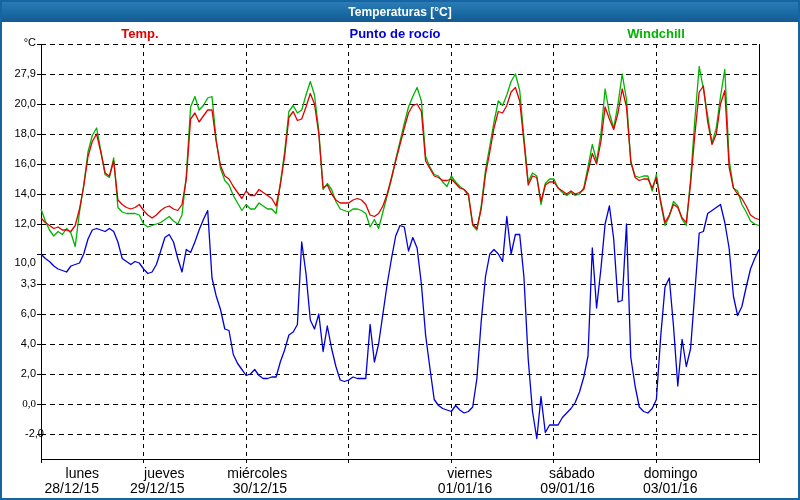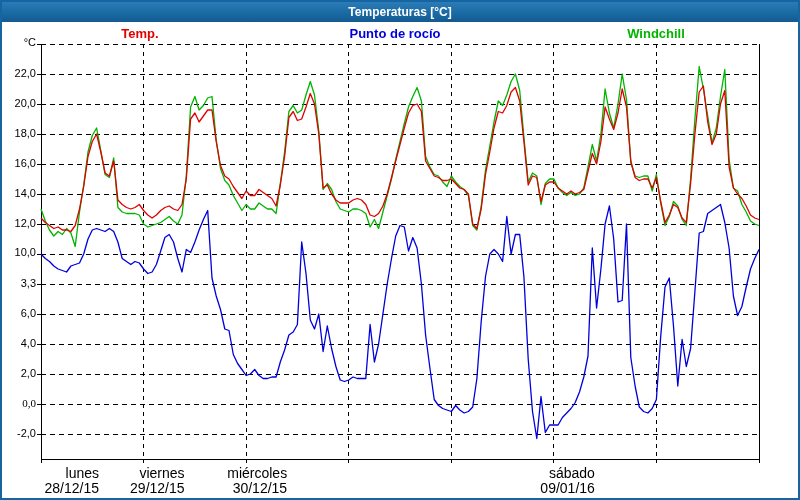--- a/index.html
+++ b/index.html
@@ -41,46 +41,54 @@
     <svg id="plot" width="796" height="476">
         <path d="M39 22 L757 22 M39 52 L757 52 M39 82 L757 82 M39 112 L757 112 M39 142 L757 142 M39 172 L757 172 M39 202 L757 202 M39 232 L757 232 M39 262 L757 262 M39 292 L757 292 M39 322 L757 322 M39 352 L757 352 M39 382 L757 382 M39 412 L757 412 " stroke="#000" stroke-width="1" fill="none" stroke-dasharray="5,4" shape-rendering="crispEdges"></path>
         <path d="M141.57142857142856 22 L141.57142857142856 437 M244.14285714285714 22 L244.14285714285714 437 M346.7142857142857 22 L346.7142857142857 437 M449.2857142857143 22 L449.2857142857143 437 M551.8571428571429 22 L551.8571428571429 437 M654.4285714285714 22 L654.4285714285714 437 " stroke="#000" stroke-width="1" fill="none" stroke-dasharray="4,4" shape-rendering="crispEdges"></path>
         <path d="M39 22 L39 437 L757 437 L757 22" stroke="#000" stroke-width="1" fill="none" shape-rendering="crispEdges"></path>
         <path d="M35 22 L39 22 M35 52 L39 52 M35 82 L39 82 M35 112 L39 112 M35 142 L39 142 M35 172 L39 172 M35 202 L39 202 M35 232 L39 232 M35 262 L39 262 M35 292 L39 292 M35 322 L39 322 M35 352 L39 352 M35 382 L39 382 M35 412 L39 412 M39 437 L39 441 M141.57142857142856 437 L141.57142857142856 441 M244.14285714285714 437 L244.14285714285714 441 M346.7142857142857 437 L346.7142857142857 441 M449.2857142857143 437 L449.2857142857143 441 M551.8571428571429 437 L551.8571428571429 441 M654.4285714285714 437 L654.4285714285714 441 M757 437 L757 441 " stroke="#000" stroke-width="1" fill="none" shape-rendering="crispEdges"></path>
         <polyline points="39.0,187.0 43.3,199.0 47.5,208.0 51.8,214.0 56.1,209.5 60.4,212.5 64.6,206.5 68.9,211.0 73.2,224.5 77.5,190.0 81.7,163.0 86.0,130.0 90.3,113.5 94.6,106.0 98.8,128.5 103.1,152.5 107.4,155.5 111.7,136.0 115.9,185.5 120.2,190.0 124.5,191.5 128.8,191.5 133.0,191.5 137.3,193.0 141.6,202.0 145.8,205.0 150.1,203.5 154.4,202.0 158.7,200.5 162.9,197.5 167.2,194.5 171.5,199.0 175.8,202.0 180.0,193.0 184.3,154.0 188.6,85.0 192.9,74.5 197.1,88.0 201.4,83.5 205.7,76.0 210.0,74.5 214.2,118.0 218.5,146.5 222.8,158.5 227.0,163.0 231.3,173.5 235.6,181.0 239.9,188.5 244.1,182.5 248.4,187.0 252.7,187.0 257.0,181.0 261.2,184.0 265.5,187.0 269.8,187.0 274.1,191.5 278.3,161.5 282.6,130.0 286.9,89.5 291.2,83.5 295.4,91.0 299.7,88.0 304.0,73.0 308.3,59.5 312.5,73.0 316.8,109.0 321.1,167.5 325.3,161.5 329.6,167.5 333.9,179.5 338.2,187.0 342.4,188.5 346.7,190.0 351.0,187.0 355.3,187.0 359.5,188.5 363.8,191.5 368.1,205.0 372.4,197.5 376.6,206.5 380.9,190.0 385.2,173.5 389.5,157.0 393.7,137.5 398.0,119.5 402.3,101.5 406.5,85.0 410.8,74.5 415.1,65.5 419.4,79.0 423.6,134.5 427.9,145.0 432.2,152.5 436.5,154.0 440.7,160.0 445.0,164.5 449.3,154.0 453.6,160.0 457.8,164.5 462.1,167.5 466.4,173.5 470.7,203.5 474.9,208.0 479.2,184.0 483.5,148.0 487.8,124.0 492.0,100.0 496.3,79.0 500.6,83.5 504.8,73.0 509.1,59.5 513.4,52.0 517.7,68.5 521.9,115.0 526.2,160.0 530.5,151.0 534.8,154.0 539.0,182.5 543.3,161.5 547.6,157.0 551.9,157.0 556.1,166.0 560.4,170.5 564.7,173.5 569.0,170.5 573.2,173.5 577.5,172.0 581.8,166.0 586.0,145.0 590.3,122.5 594.6,139.0 598.9,112.0 603.1,67.0 607.4,91.0 611.7,106.0 616.0,82.0 620.2,52.0 624.5,77.5 628.8,140.5 633.1,154.0 637.3,155.5 641.6,154.0 645.9,154.0 650.2,169.0 654.4,152.5 658.7,181.0 663.0,203.5 667.3,194.5 671.5,179.5 675.8,184.0 680.1,197.5 684.3,203.5 688.6,157.0 692.9,97.0 697.2,44.5 701.4,67.0 705.7,94.0 710.0,121.0 714.3,106.0 718.5,74.5 722.8,47.5 727.1,137.5 731.4,166.0 735.6,169.0 739.9,182.5 744.2,190.0 748.5,199.0 752.7,202.0 757.0,203.5" fill="none" stroke="#00b400" stroke-width="1.3" stroke-linejoin="round"></polyline>
         <polyline points="39.0,196.0 43.3,200.5 47.5,203.5 51.8,206.5 56.1,205.0 60.4,208.0 64.6,208.0 68.9,209.5 73.2,203.5 77.5,187.0 81.7,164.5 86.0,134.5 90.3,119.5 94.6,112.0 98.8,130.0 103.1,151.0 107.4,154.0 111.7,139.0 115.9,178.0 120.2,182.5 124.5,185.5 128.8,187.0 133.0,185.5 137.3,182.5 141.6,188.5 145.8,193.0 150.1,196.0 154.4,193.0 158.7,188.5 162.9,185.5 167.2,184.0 171.5,187.0 175.8,188.5 180.0,182.5 184.3,157.0 188.6,97.0 192.9,91.0 197.1,100.0 201.4,94.0 205.7,88.0 210.0,88.0 214.2,119.5 218.5,143.5 222.8,154.0 227.0,157.0 231.3,164.5 235.6,170.5 239.9,176.5 244.1,169.0 248.4,173.5 252.7,173.5 257.0,167.5 261.2,170.5 265.5,173.5 269.8,176.5 274.1,184.0 278.3,163.0 282.6,134.5 286.9,95.5 291.2,89.5 295.4,98.5 299.7,97.0 304.0,85.0 308.3,71.5 312.5,82.0 316.8,112.0 321.1,166.0 325.3,163.0 329.6,172.0 333.9,178.0 338.2,181.0 342.4,181.0 346.7,181.0 351.0,178.0 355.3,176.5 359.5,178.0 363.8,182.5 368.1,193.0 372.4,194.5 376.6,191.5 380.9,184.0 385.2,172.0 389.5,155.5 393.7,139.0 398.0,122.5 402.3,106.0 406.5,91.0 410.8,83.5 415.1,82.0 419.4,89.5 423.6,139.0 427.9,146.5 432.2,154.0 436.5,155.5 440.7,158.5 445.0,158.5 449.3,157.0 453.6,161.5 457.8,166.0 462.1,167.5 466.4,172.0 470.7,202.0 474.9,206.5 479.2,187.0 483.5,152.5 487.8,130.0 492.0,106.0 496.3,89.5 500.6,91.0 504.8,83.5 509.1,70.0 513.4,65.5 517.7,79.0 521.9,119.5 526.2,163.0 530.5,154.0 534.8,155.5 539.0,179.5 543.3,163.0 547.6,160.0 551.9,160.0 556.1,166.0 560.4,169.0 564.7,172.0 569.0,169.0 573.2,172.0 577.5,170.5 581.8,167.5 586.0,149.5 590.3,131.5 594.6,142.0 598.9,119.5 603.1,85.0 607.4,97.0 611.7,107.5 616.0,91.0 620.2,67.0 624.5,85.0 628.8,139.0 633.1,155.5 637.3,158.5 641.6,157.0 645.9,157.0 650.2,166.0 654.4,155.5 658.7,179.5 663.0,200.5 667.3,193.0 671.5,182.5 675.8,185.5 680.1,196.0 684.3,200.5 688.6,161.5 692.9,112.0 697.2,70.0 701.4,64.0 705.7,100.0 710.0,122.5 714.3,112.0 718.5,82.0 722.8,68.5 727.1,145.0 731.4,166.0 735.6,172.0 739.9,176.5 744.2,184.0 748.5,193.0 752.7,196.0 757.0,197.5" fill="none" stroke="#e10000" stroke-width="1.3" stroke-linejoin="round"></polyline>
         <polyline points="39.0,232.0 43.3,236.5 47.5,239.5 51.8,244.0 56.1,247.0 60.4,248.5 64.6,250.0 68.9,244.0 73.2,242.5 77.5,241.0 81.7,232.0 86.0,217.0 90.3,208.0 94.6,206.5 98.8,208.0 103.1,209.5 107.4,206.5 111.7,209.5 115.9,220.0 120.2,236.5 124.5,239.5 128.8,242.5 133.0,239.5 137.3,241.0 141.6,247.0 145.8,251.5 150.1,250.0 154.4,242.5 158.7,229.0 162.9,215.5 167.2,212.5 171.5,220.0 175.8,236.5 180.0,250.0 184.3,227.5 188.6,230.5 192.9,220.0 197.1,208.0 201.4,197.5 205.7,188.5 210.0,256.0 214.2,274.0 218.5,287.5 222.8,307.0 227.0,308.5 231.3,332.5 235.6,341.5 239.9,347.5 244.1,353.5 248.4,352.0 252.7,347.5 257.0,353.5 261.2,356.5 265.5,356.5 269.8,355.0 274.1,355.0 278.3,340.0 282.6,328.0 286.9,313.0 291.2,310.0 295.4,302.5 299.7,220.0 304.0,251.5 308.3,298.0 312.5,307.0 316.8,292.0 321.1,329.5 325.3,304.0 329.6,326.5 333.9,344.5 338.2,358.0 342.4,359.5 346.7,358.0 351.0,355.0 355.3,356.5 359.5,356.5 363.8,356.5 368.1,302.5 372.4,340.0 376.6,322.0 380.9,292.0 385.2,262.0 389.5,236.5 393.7,214.0 398.0,203.5 402.3,205.0 406.5,229.0 410.8,215.5 415.1,226.0 419.4,262.0 423.6,313.0 427.9,346.0 432.2,377.5 436.5,383.5 440.7,386.5 445.0,388.0 449.3,389.5 453.6,383.5 457.8,388.0 462.1,391.0 466.4,389.5 470.7,385.0 474.9,356.5 479.2,299.5 483.5,254.5 487.8,232.0 492.0,227.5 496.3,232.0 500.6,239.5 504.8,194.5 509.1,232.0 513.4,212.5 517.7,212.5 521.9,254.5 526.2,337.0 530.5,389.5 534.8,416.5 539.0,374.5 543.3,410.5 547.6,403.0 551.9,403.0 556.1,403.0 560.4,395.5 564.7,391.0 569.0,386.5 573.2,380.5 577.5,370.0 581.8,355.0 586.0,334.0 590.3,226.0 594.6,286.0 598.9,247.0 603.1,202.0 607.4,184.0 611.7,217.0 616.0,280.0 620.2,278.5 624.5,202.0 628.8,335.5 633.1,364.0 637.3,385.0 641.6,389.5 645.9,391.0 650.2,386.5 654.4,377.5 658.7,314.5 663.0,265.0 667.3,256.0 671.5,304.0 675.8,364.0 680.1,317.5 684.3,344.5 688.6,326.5 692.9,269.5 697.2,211.0 701.4,209.5 705.7,191.5 710.0,188.5 714.3,185.5 718.5,182.5 722.8,200.5 727.1,226.0 731.4,274.0 735.6,293.5 739.9,284.5 744.2,265.0 748.5,247.0 752.7,236.5 757.0,227.5" fill="none" stroke="#0000dd" stroke-width="1.3" stroke-linejoin="round"></polyline>
       </svg>
     <span class="lbl unit">°C</span>
-  <span class="lbl ylab" style="left: 0px; top: 45px;">22,0</span>
+  <span class="lbl ylab" style="left: 0px; top: 45px;">27,9</span>
       <span class="lbl ylab" style="left: 0px; top: 75px;">20,0</span>
       <span class="lbl ylab" style="left: 0px; top: 105px;">18,0</span>
       <span class="lbl ylab" style="left: 0px; top: 135px;">16,0</span>
       <span class="lbl ylab" style="left: 0px; top: 165px;">14,0</span>
       <span class="lbl ylab" style="left: 0px; top: 195px;">12,0</span>
-      <span class="lbl ylab" style="left: 0px; top: 224px;">10,0</span>
+      <span class="lbl ylab" style="left: 0px; top: 234px;">10,0</span>
       <span class="lbl ylab" style="left: 0px; top: 255px;">3,3</span>
       <span class="lbl ylab" style="left: 0px; top: 285px;">6,0</span>
       <span class="lbl ylab" style="left: 0px; top: 315px;">4,0</span>
       <span class="lbl ylab" style="left: 0px; top: 345px;">2,0</span>
       <span class="lbl ylab" style="left: 0px; top: 375px; font-family: Liberation Serif, serif;">0,0</span>
-      <span class="lbl ylab" style="left: 0px; top: 405px; text-align: right;">-2,0</span>
+      <span class="lbl ylab" style="left: 8px; top: 405px; text-align: right;">-2,0</span>
       <div class="daylabel" style="left: 59px;">
         <div>lunes</div>
         <div>28/12/15</div>
       </div>
       <div class="daylabel" style="left: 144.571px;">
-        <div>viernes</div>
+        <div>jueves</div>
         <div>29/12/15</div>
       </div>
       <div class="daylabel" style="left: 247.143px;">
         <div>miércoles</div>
         <div>30/12/15</div>
       </div>
+      <div class="daylabel" style="left: 452.286px;">
+        <div>viernes</div>
+        <div>01/01/16</div>
+      </div>
       <div class="daylabel" style="left: 554.857px;">
         <div>sábado</div>
         <div>09/01/16</div>
+      </div>
+      <div class="daylabel" style="left: 657.429px;">
+        <div>domingo</div>
+        <div>03/01/16</div>
       </div>
       <span class="legend-item" style="left: 138px; color: rgb(225, 0, 0);">Temp.</span>
       <span class="legend-item" style="left: 393px; color: rgb(0, 0, 221);">Punto de rocío</span>
       <span class="legend-item" style="left: 654px; color: rgb(0, 180, 0);">Windchill</span>
     </div>
 </div>
 
 </body></html>

